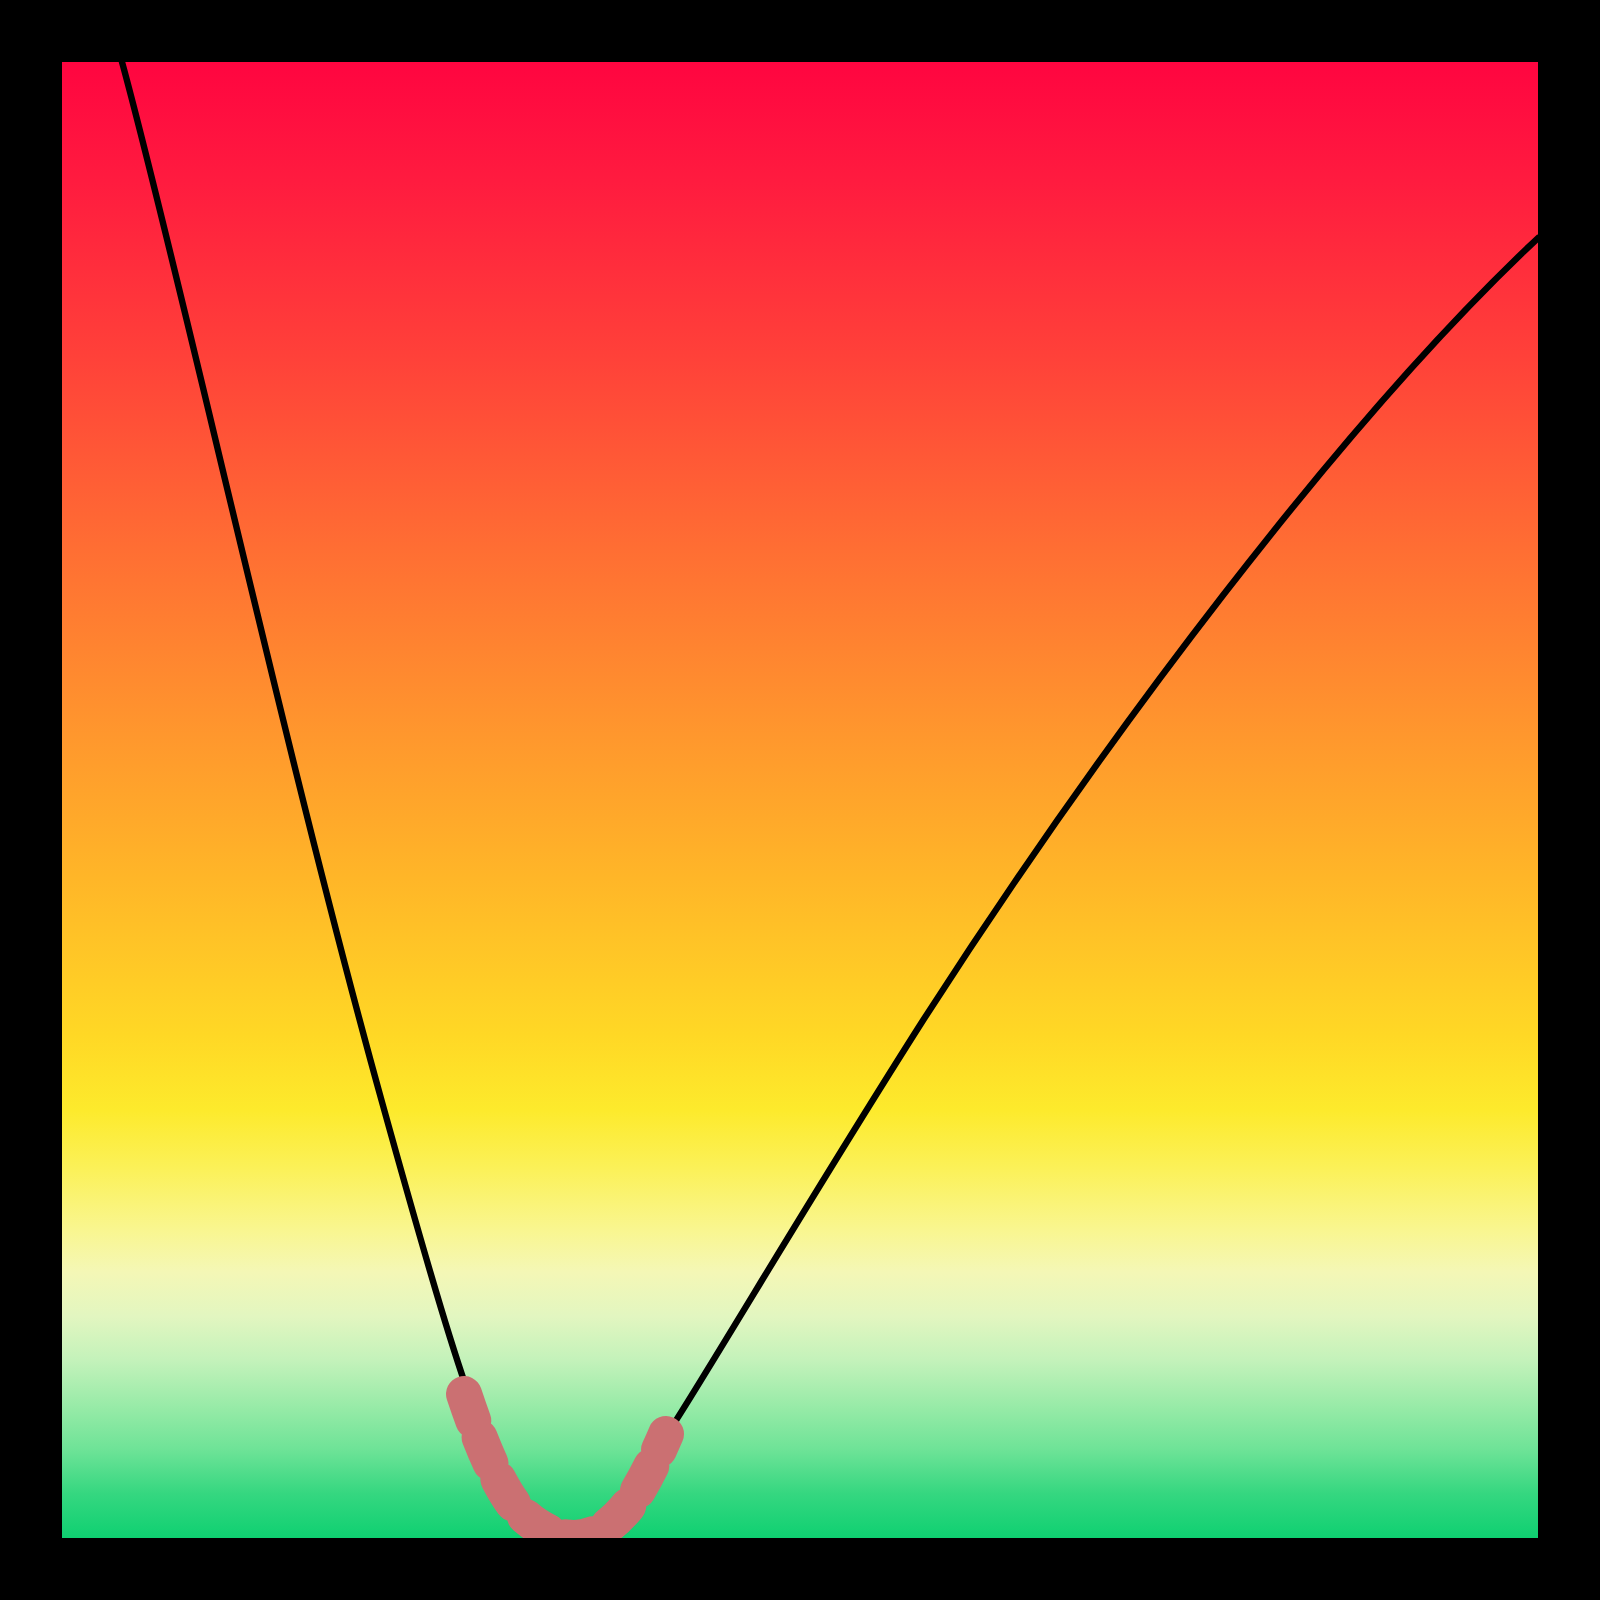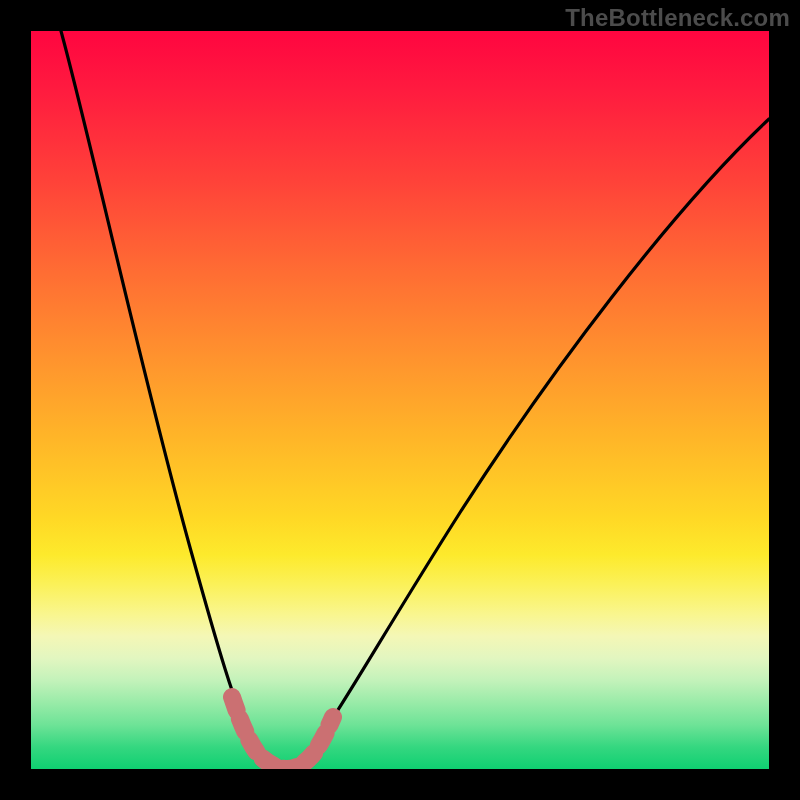--- a/index.html
+++ b/index.html
@@ -62,21 +62,20 @@
   svg.curves {
     position: absolute;
     inset: 0;
   }
 </style>
 </head>
 <body>
 
 <div class="frame">
 
-  <div class="attribution">TheBottleneck.com</div>
 
   <div class="plot-area">
     <div class="gradient-bg"></div>
 
     <svg class="curves" viewBox="0 0 738 738" preserveAspectRatio="none">
 
       <path d="M 30 0
                C 60 110, 110 340, 160 520
                C 185 610, 205 680, 222 712
                C 232 728, 242 736, 252 736

